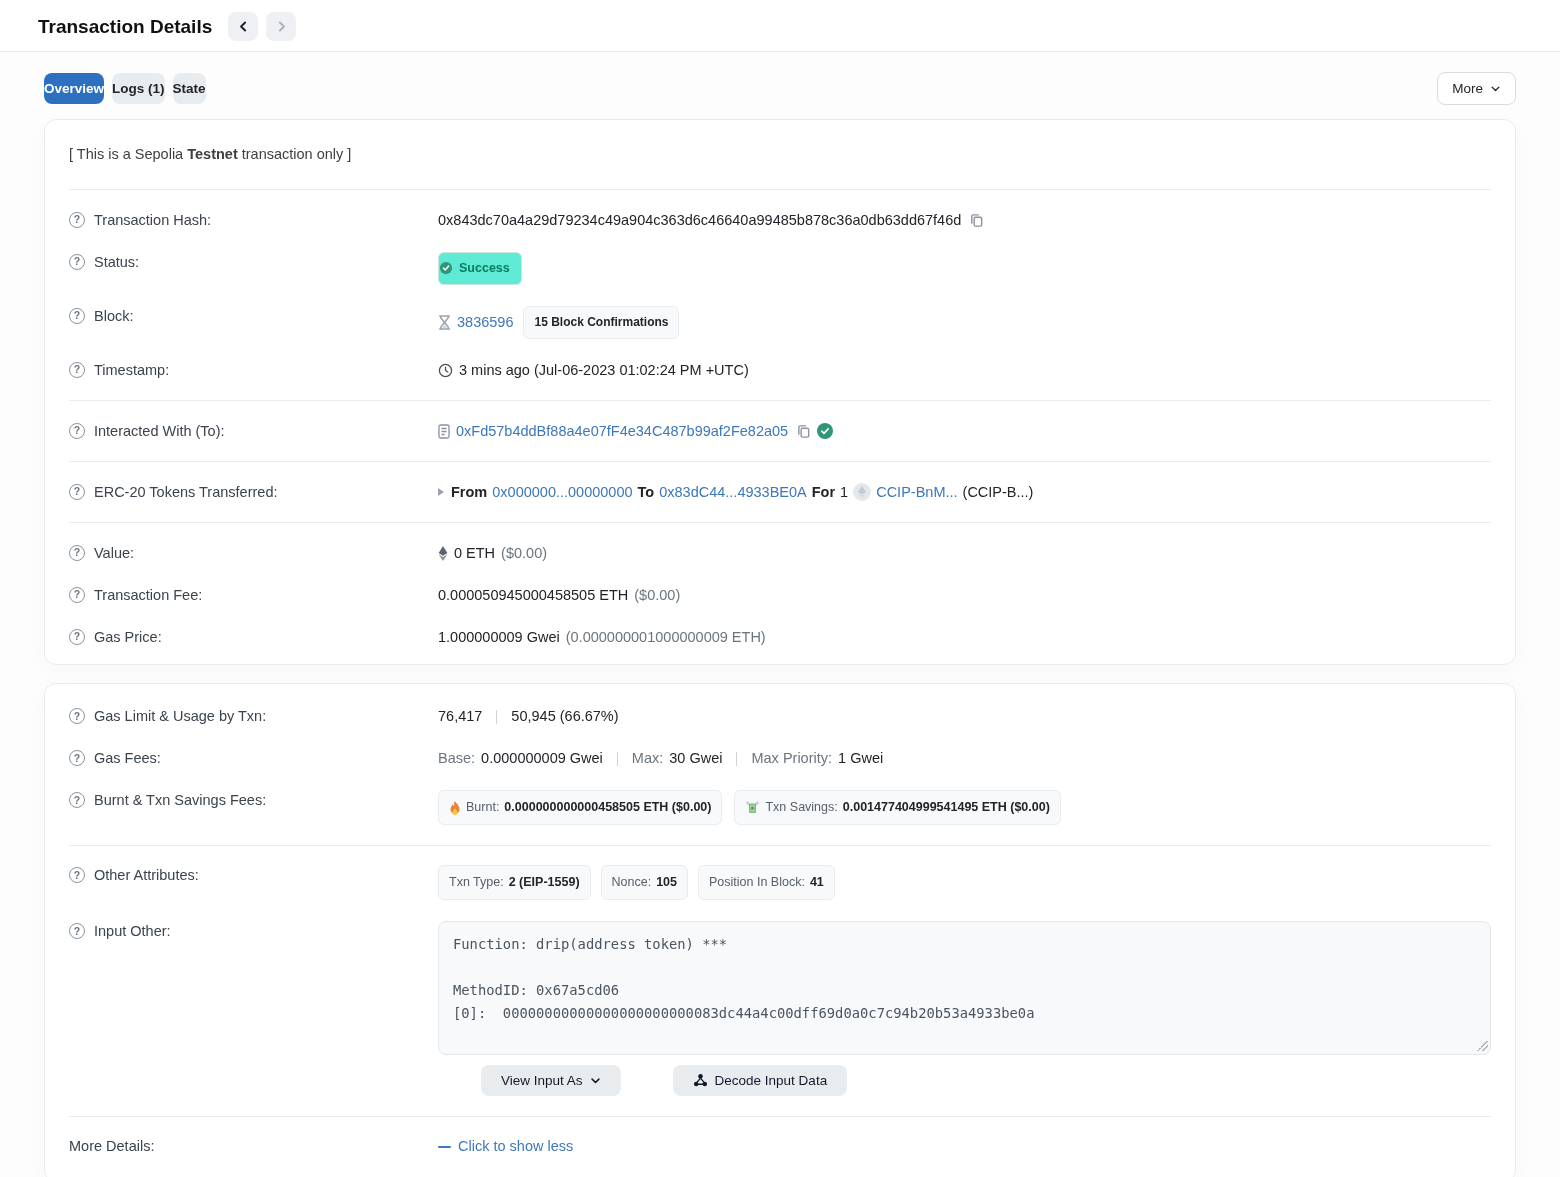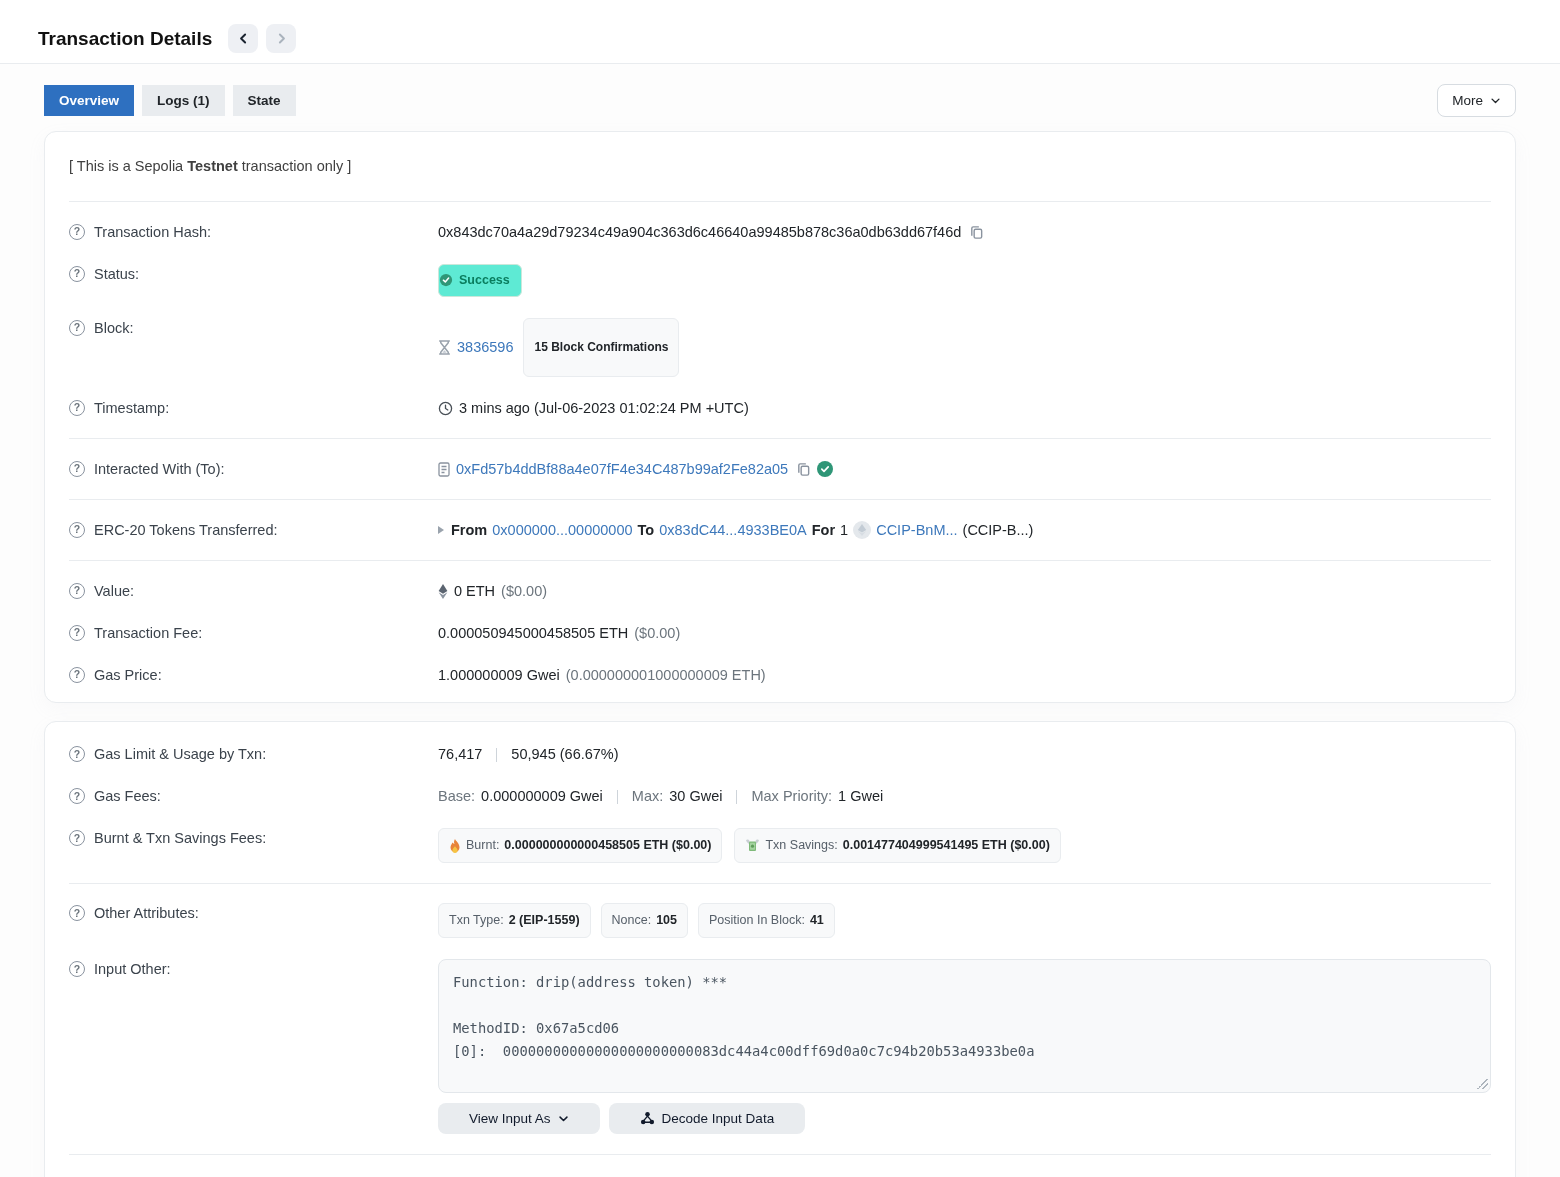--- a/index.html
+++ b/index.html
@@ -3,34 +3,34 @@
 <meta charset="utf-8">
 <style>
   * { box-sizing: border-box; }
   html,body { margin:0; padding:0; }
   body {
     width:1560px; min-height:1177px; background:#fdfdfd;
     font-family:"Liberation Sans", sans-serif;
     color:#212529; font-size:14.5px;
   }
   
-  .page-header { display:flex; align-items:center; gap:8px; padding:24px 38px 10px; background:#fff; }
+  .page-header { display:flex; align-items:center; gap:8px; padding:12px 38px 10px; background:#fff; }
   .page-title { font-size:19px; font-weight:700; margin:0 8px 0 0; color:#111; }
   .nav-btn {
     width:30px; height:29px; border:0; border-radius:8px; background:#eef0f4;
     display:inline-flex; align-items:center; justify-content:center; cursor:pointer; padding:0;
   }
   .nav-btn svg { stroke:#1b2430; }
   .nav-btn.disabled svg { stroke:#aab3bd; }
   .header-divider { border-top:1px solid #e9ecef; }
   
   .toolbar { display:flex; justify-content:space-between; align-items:center; padding:20px 44px 14px; background:#fdfdfd; }
   .tabs { display:flex; gap:8px; }
   .tab {
-    border:0; border-radius:0; padding:8px 15px; font-size:13.5px; font-weight:600;
+    border:0; border-radius:8px; padding:8px 0; font-size:13.5px; font-weight:600;
     background:#e9ecef; color:#212529; cursor:pointer; font-family:inherit;
   }
   .tab.active { background:#2e70c0; color:#fff; }
   .more-btn {
     display:inline-flex; align-items:center; gap:7px; background:#fff; border:1px solid #d7dce1;
     border-radius:8px; padding:8px 14px; font-size:13.5px; font-weight:500; color:#212529;
     cursor:pointer; font-family:inherit;
   }
   
   .card {
@@ -55,21 +55,21 @@
   .link { color:#3d78bb; text-decoration:none; cursor:pointer; }
   .bold { font-weight:700; }
   .vsep { display:inline-block; width:1px; height:14px; background:#ced4da; margin:0 8px; align-self:center; }
   
   .badge-success {
     display:inline-flex; align-items:center; gap:6px; background:#5eead4; border:1px solid #cbe7da;
     border-radius:6px; padding:5px 11px 5px 0; color:#0a7d5e; font-size:12.5px; font-weight:600;
   }
   .badge-plain {
     display:inline-flex; align-items:center; gap:4px; background:#f8f9fa; border:1px solid #e9ecef;
-    border-radius:6px; padding:18px 10px; font-size:12px; font-weight:700; color:#212529;
+    border-radius:6px; padding:5px 10px; font-size:12px; font-weight:700; color:#212529;
   }
   .badge-kv {
     display:inline-flex; align-items:center; gap:5px; background:#f8f9fa; border:1px solid #e9ecef;
     border-radius:6px; padding:6px 10px; font-size:12.5px;
   }
   .badge-kv .k { color:#57606a; font-weight:500; }
   .badge-kv .v { color:#212529; font-weight:700; }
   
   .tri { width:0; height:0; border-top:4.5px solid transparent; border-bottom:4.5px solid transparent; border-left:6px solid #9aa3ad; margin-right:2px; }
   .token-circle {
@@ -83,21 +83,21 @@
     padding:11px 14px; font-family:"DejaVu Sans Mono", monospace; font-size:13.8px; color:#4a5560;
     line-height:23px; white-space:pre-wrap; height:134px; overflow:hidden;
   }
   .resize-handle {
     position:absolute; right:3px; bottom:3px; width:11px; height:11px; cursor:nwse-resize;
     background:linear-gradient(135deg, transparent 0 50%, #adb5bd 50% 57%, transparent 57% 72%, #adb5bd 72% 79%, transparent 79%);
   }
   .input-actions { display:flex; gap:9px; margin-top:10px; }
   .soft-btn {
     display:inline-flex; gap:7px; border:0; border-radius:8px; background:#e9ecef;
-    color:#111a2b; padding:8px 31px; font-size:13.5px; font-weight:500; cursor:pointer; font-family:inherit;
+    color:#111a2b; padding:8px 20px; font-size:13.5px; font-weight:500; cursor:pointer; font-family:inherit;margin-left:43px;
   }
   .minus-bar { display:inline-block; width:13px; height:2.4px; background:#3d78bb; border-radius:1px; margin-right:7px; vertical-align:middle; }
   .icon { display:inline-flex; align-items:center; }
   .copy-btn { background:none; border:0; padding:0; cursor:pointer; display:inline-flex; margin-left:2px; }
 </style>
 </head>
 <body>
 
 <div class="page-header">
   <h1 class="page-title">Transaction Details</h1>

